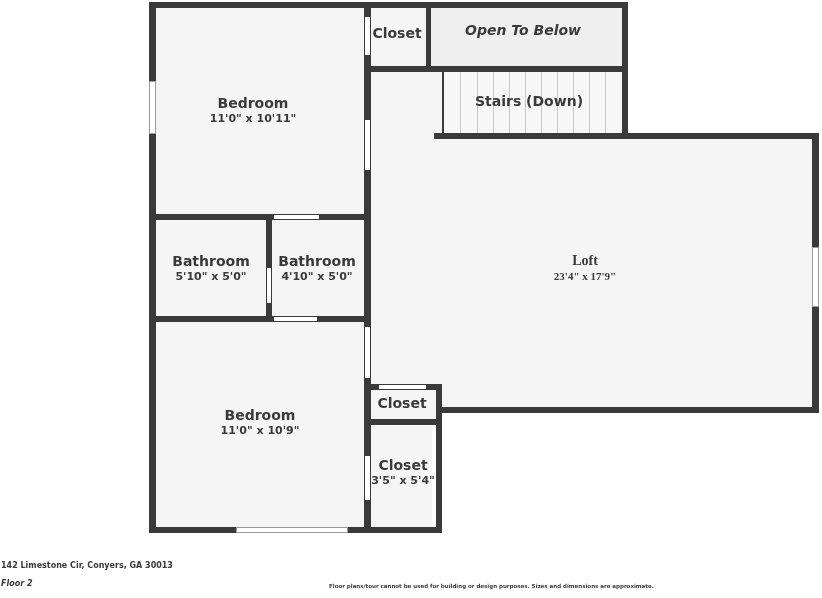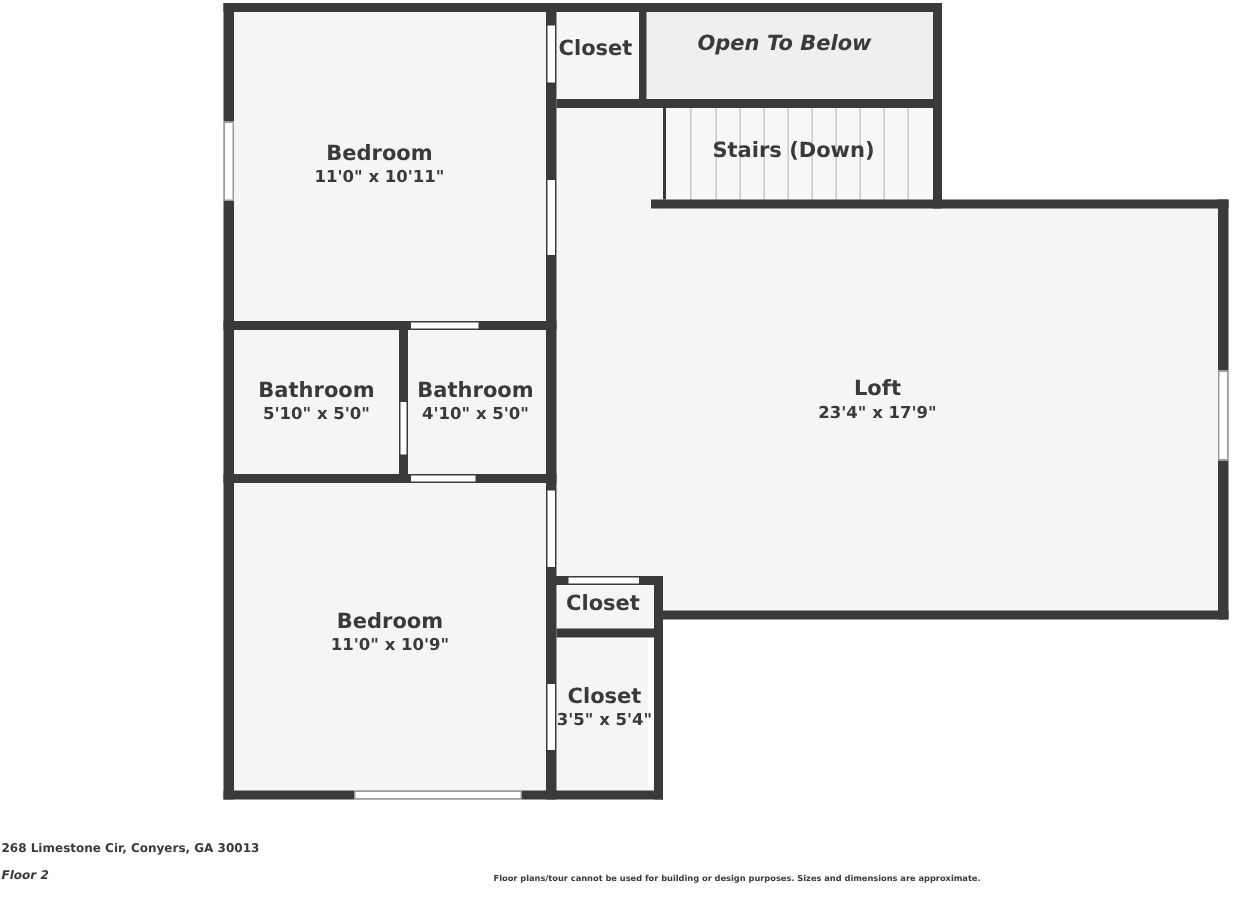--- a/index.html
+++ b/index.html
@@ -92,32 +92,32 @@
     <span class="name">Stairs (Down)</span>
   </div>
   <div class="label" style="left:211px;top:268px;">
     <span class="name">Bathroom</span>
     <span class="dim">5'10" x 5'0"</span>
   </div>
   <div class="label" style="left:317px;top:268px;">
     <span class="name">Bathroom</span>
     <span class="dim">4'10" x 5'0"</span>
   </div>
-  <div class="label" style="left:585px;top:267px;">
+  <div class="label" style="left:585px;top:267px;font-family:Liberation Serif, serif;">
     <span class="name">Loft</span>
     <span class="dim">23'4" x 17'9"</span>
   </div>
   <div class="label" style="left:260px;top:422px;">
     <span class="name">Bedroom</span>
     <span class="dim">11'0" x 10'9"</span>
   </div>
   <div class="label" style="left:402px;top:403px;">
     <span class="name">Closet</span>
   </div>
   <div class="label" style="left:403px;top:472px;">
     <span class="name">Closet</span>
     <span class="dim">3'5" x 5'4"</span>
   </div>
 </div>
 
-<div class="footer-text" style="left:1px;top:561px;font-size:8px;">268 Limestone Cir, Conyers, GA 30013</div>
+<div class="footer-text" style="left:1px;top:561px;font-size:8px;">142 Limestone Cir, Conyers, GA 30013</div>
 <div class="footer-text" style="left:1px;top:579px;font-size:8px;font-style:italic;">Floor 2</div>
 <div class="footer-text" style="left:329px;top:583px;font-size:5.5px;font-weight:bold;">Floor plans/tour cannot be used for building or design purposes. Sizes and dimensions are approximate.</div>
 
 </body></html>

